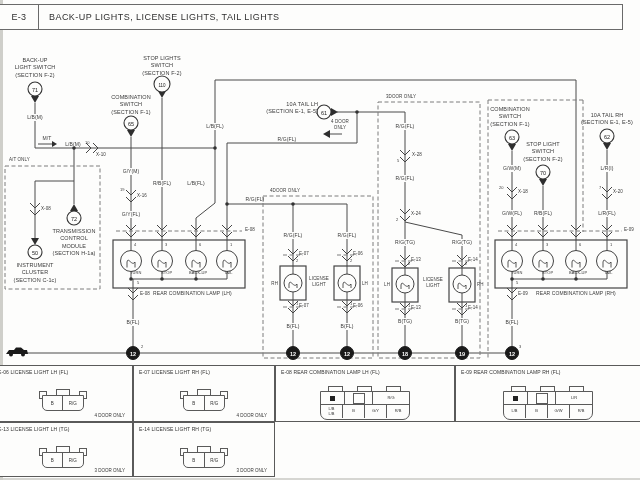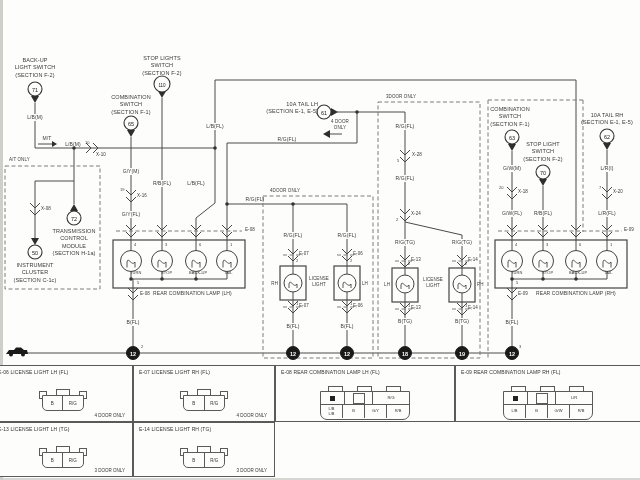--- a/index.html
+++ b/index.html
@@ -212,20 +212,24 @@
       <circle cx="607" cy="136" r="7" fill="#fdfdfc" stroke="#333" stroke-width="1.1"></circle>
       <circle cx="74" cy="218" r="7" fill="#fdfdfc" stroke="#333" stroke-width="1.1"></circle>
       <circle cx="35" cy="252" r="7" fill="#fdfdfc" stroke="#333" stroke-width="1.1"></circle>
       <circle cx="133" cy="353" r="6.5" fill="#1a1a1a" stroke="#1a1a1a"></circle>
       <circle cx="293" cy="353" r="6.5" fill="#1a1a1a" stroke="#1a1a1a"></circle>
       <circle cx="347" cy="353" r="6.5" fill="#1a1a1a" stroke="#1a1a1a"></circle>
       <circle cx="405" cy="353" r="6.5" fill="#1a1a1a" stroke="#1a1a1a"></circle>
       <circle cx="462" cy="353" r="6.5" fill="#1a1a1a" stroke="#1a1a1a"></circle>
       <circle cx="512" cy="353" r="6.5" fill="#1a1a1a" stroke="#1a1a1a"></circle>
     </svg>
+  <div class="hdr">
+    <div class="hdr-code">E-3</div>
+    <div class="hdr-title">BACK-UP LIGHTS, LICENSE LIGHTS, TAIL LIGHTS</div>
+  </div>
   <div id="overlay">
       <div class="lbl s55" style="left: 35px; top: 57px;">BACK-UP
 LIGHT SWITCH
 (SECTION F-2)</div>
       <div class="lbl s55" style="left: 162px; top: 55px;">STOP LIGHTS
 SWITCH
 (SECTION F-2)</div>
       <div class="lbl s55" style="left: 131px; top: 94px;">COMBINATION
 SWITCH
 (SECTION F-1)</div>

